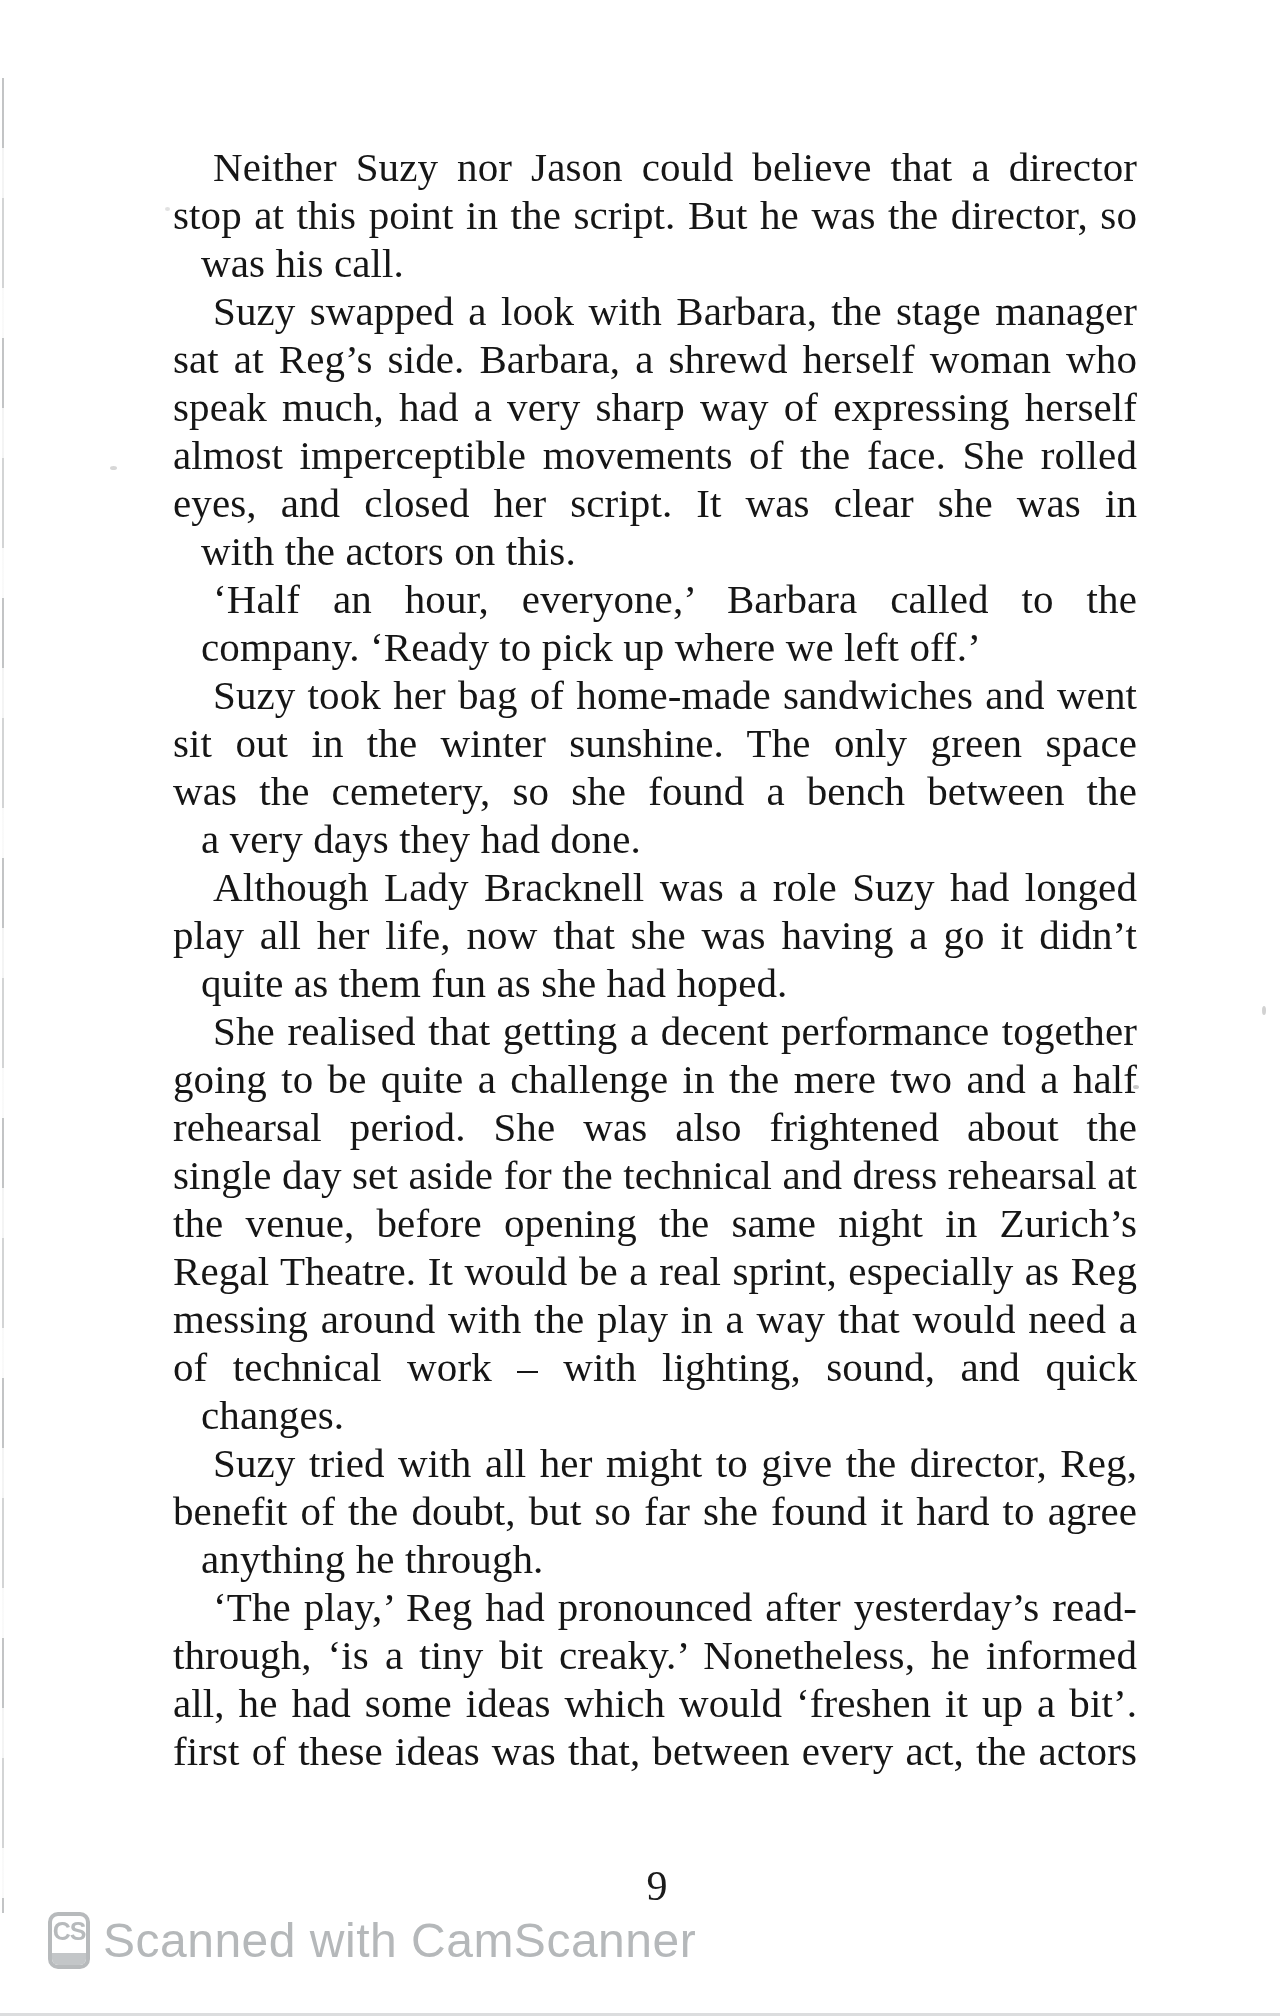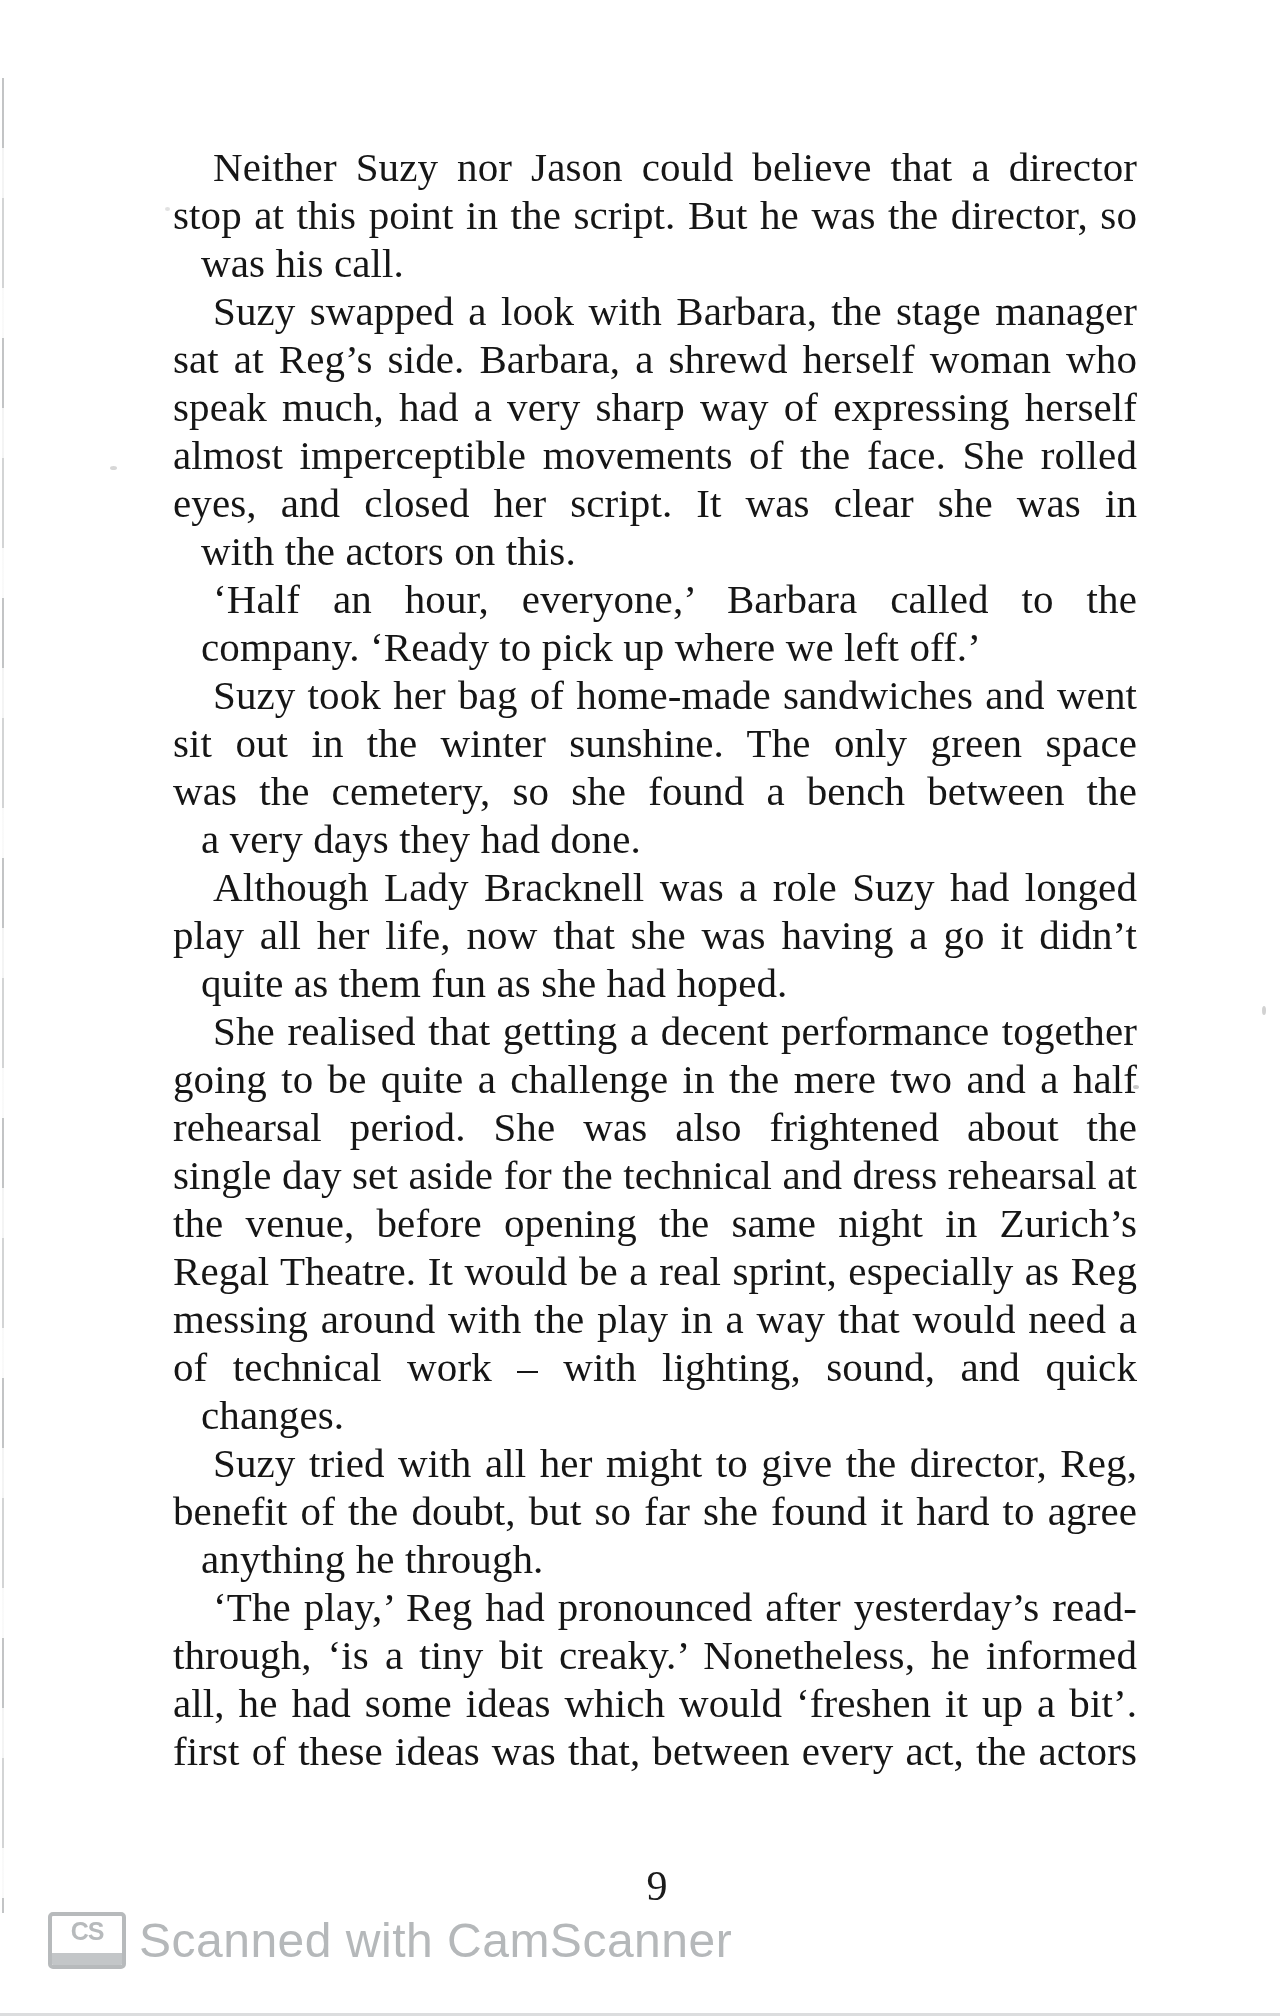--- a/index.html
+++ b/index.html
@@ -53,25 +53,24 @@
     top: 1912px;
     display: flex;
     align-items: center;
     font-family: "Liberation Sans", "DejaVu Sans", sans-serif;
   }
   .cs-icon {
     position: relative;
     width: 34px;
     height: 49px;
     border: 4px solid #b7babc;
-    border-radius: 5px;
+    border-radius: 10px;
     background: #ffffff;
     overflow: hidden;
     flex: 0 0 auto;
-    padding-left: 36px;
   }
   .cs-letters {
     position: absolute;
     top: 1px;
     left: 0;
     width: 100%;
     text-align: center;
     font-size: 25px;
     font-weight: bold;
     letter-spacing: -1px;

